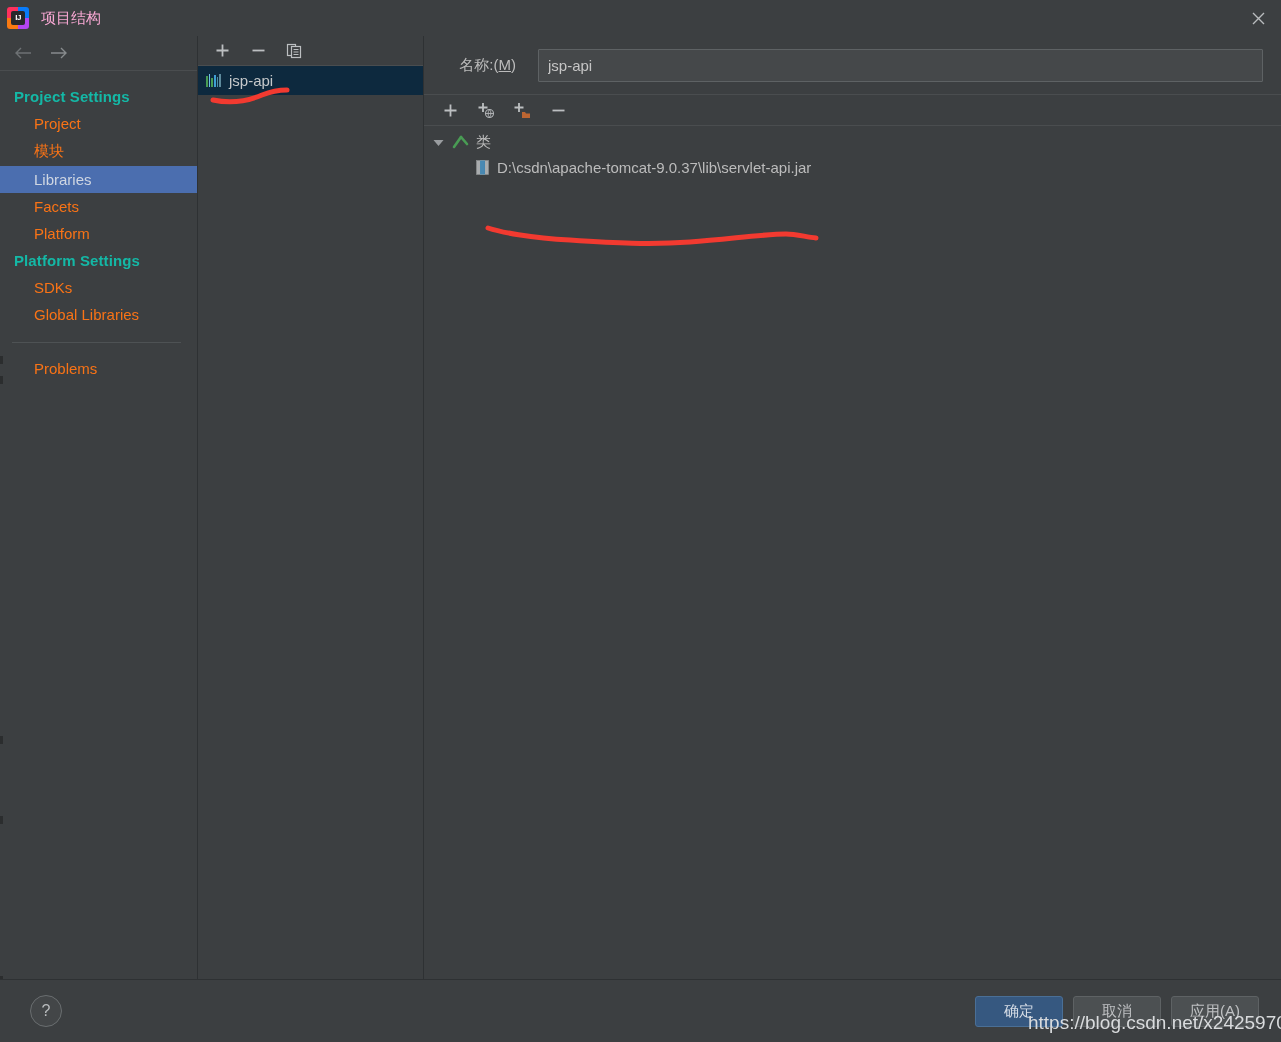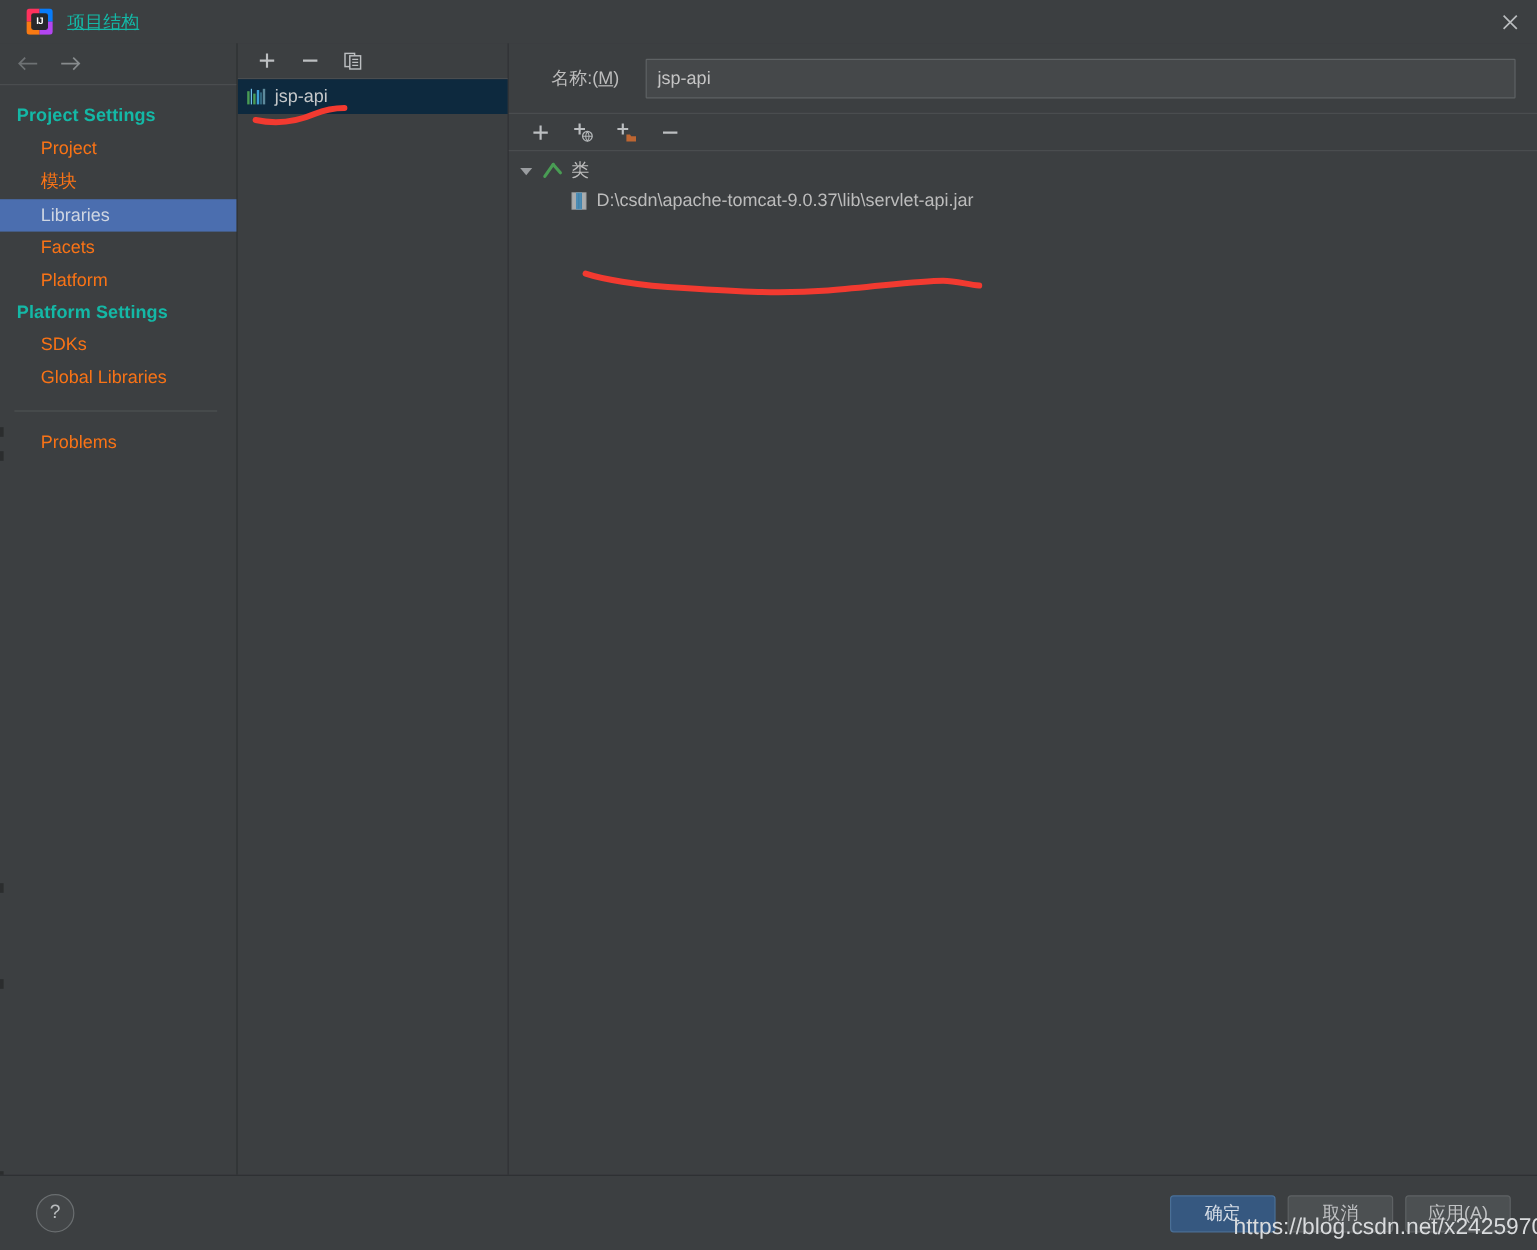--- a/index.html
+++ b/index.html
@@ -23,21 +23,21 @@
     flex-direction: column;
   }
 
   
   .titlebar {
     height: 36px;
     min-height: 36px;
     background: #3c3f41;
     display: flex;
     align-items: center;
-    padding-left: 22px;
+    padding-left: 7px;
     position: relative;
   }
   .app-logo {
     width: 22px;
     height: 22px;
     position: relative;
     border-radius: 3px;
     overflow: hidden;
     flex: 0 0 auto;
   }
@@ -47,22 +47,21 @@
   .app-logo .q4 { position:absolute; right:0; bottom:0; width:11px; height:11px; background:#b345f1; }
   .app-logo .inner {
     position:absolute; left:4px; top:4px; width:14px; height:14px;
     background:#27282c; border-radius:2px;
     color:#ffffff; font-size:8px; font-weight:bold; line-height:14px; text-align:center;
     letter-spacing:-0.5px;
   }
   .window-title {
     margin-left: 12px;
     font-size: 15px;
-    color: #14b8a6;
-    text-decoration: underline;
+    color: #f9a8d4;
   }
   .close-btn {
     position: absolute;
     right: 0;
     top: 0;
     width: 46px;
     height: 36px;
     display: flex;
     align-items: center;
     justify-content: center;

